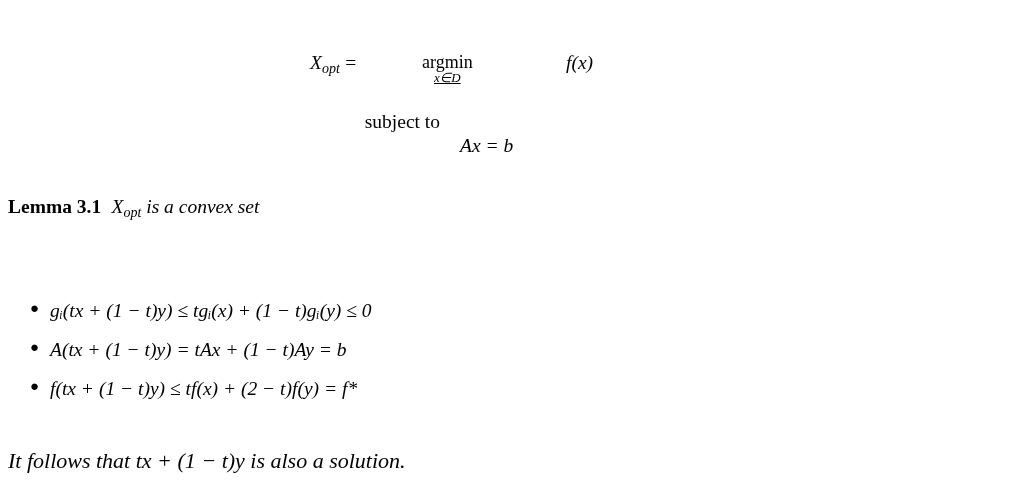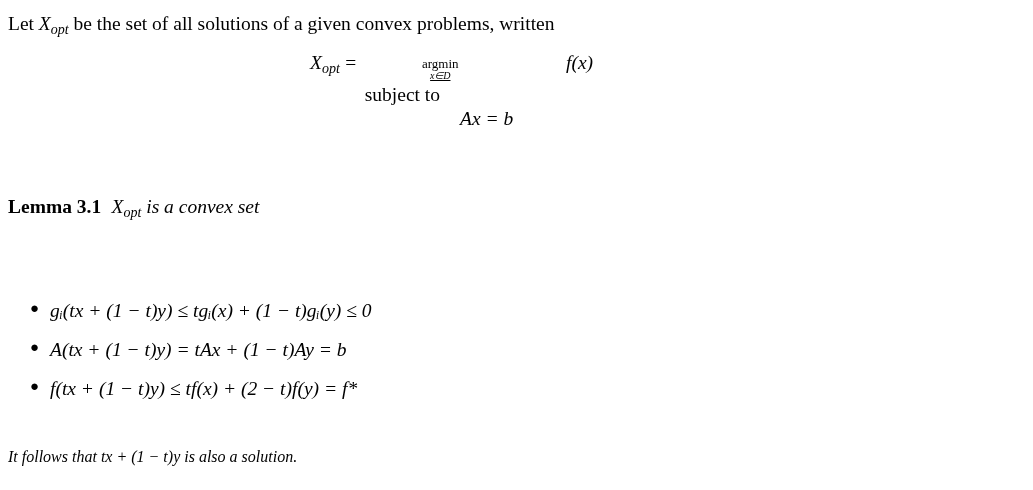--- a/index.html
+++ b/index.html
@@ -65,34 +65,34 @@
     position: relative;
     text-align: left;
   }
   .argmin-wrap {
     display: inline-block;
     text-align: center;
     line-height: 1.05;
   }
   .argmin-main {
     font-style: normal;
+    font-size: 18px;
+  }
+  .argmin-sub {
     font-size: 13px;
-  }
-  .argmin-sub {
-    font-size: 10px;
     font-style: italic;
     display: block;
     margin-top: -1px;
     text-decoration: underline;
   }
   .eq-rhs {
     padding-left: 14px;
   }
   .eqrow2 {
-    margin-top: 0;
+    margin-top: 24px;
     display: flex;
     white-space: nowrap;
     gap: 29px;
   }
   .subjto {
     width: 130px;
     text-align: right;
     font-style: normal;
   }
   .cons {
@@ -148,36 +148,33 @@
   ul.items li .bullet {
     position: absolute;
     left: -20px;
     top: 0;
     font-size: 15px;
   }
   .closing {
     position: absolute;
     left: 8px;
     top: 448px;
-    font-size: 16px;
+    font-size: 22px;
     white-space: nowrap;
   }
   .sp {
     display: inline-block;
     width: 0.28em;
   }
 </style>
 </head>
 <body>
 
 <div class="page">
 
-  <div class="line intro">
-    <span class="mup">Let </span><span class="mi">X</span><span class="sub">opt</span><span class="mup"> be the set of all solutions of a given convex problems, written</span>
-  </div>
 
   <div class="eqblock">
     <div class="eqrow">
       <div class="eq-lhs">
         <span class="mi">X</span><span class="sub">opt</span><span class="sp"></span><span class="mup">=</span>
       </div>
       <div class="eq-argmin">
         <span class="argmin-wrap">
           <span class="argmin-main">argmin</span>
           <span class="argmin-sub">x∈D</span>

